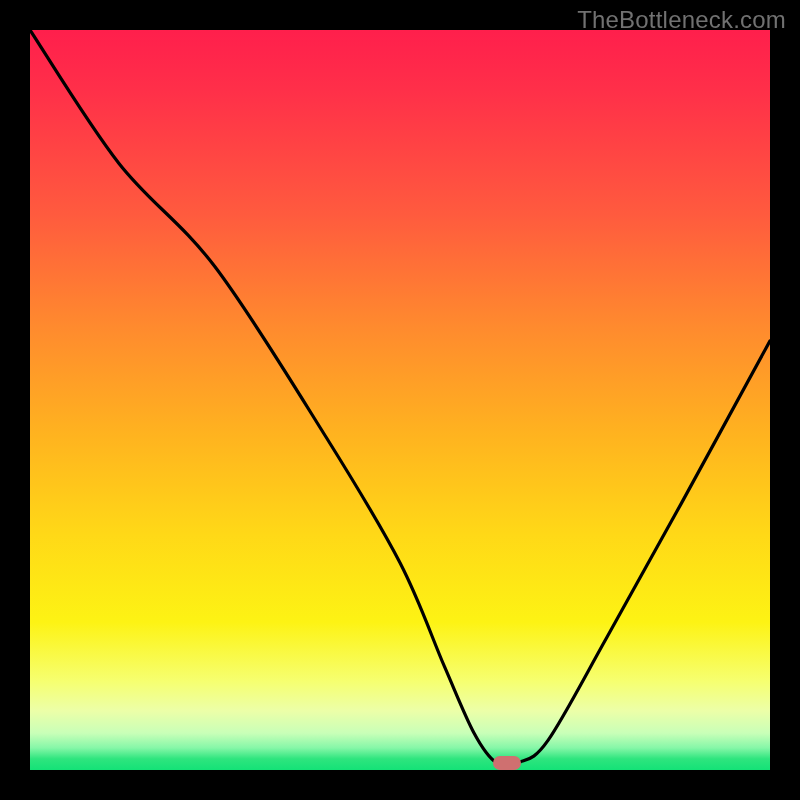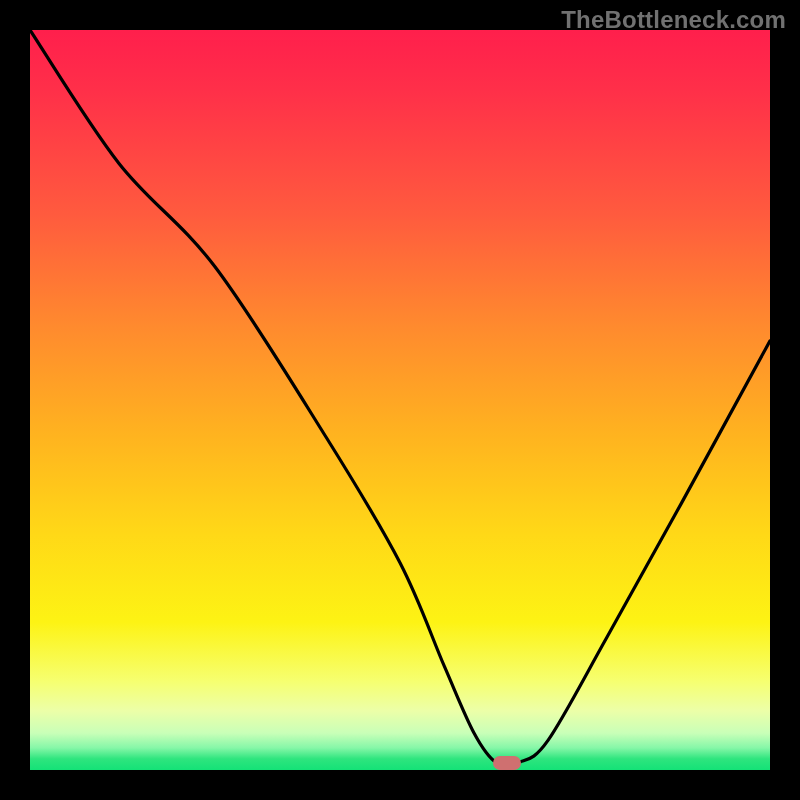--- a/index.html
+++ b/index.html
@@ -16,21 +16,21 @@
     width: 800px;
     height: 800px;
     background: #000;
   }
   .watermark {
     position: absolute;
     top: 6px;
     right: 14px;
     color: #717171;
     font-size: 24px;
-    font-weight: 700;
+    font-weight: 400;
     letter-spacing: 0.2px;
     z-index: 5;
   }
   .plot-area {
     position: absolute;
     left: 30px;
     top: 30px;
     width: 740px;
     height: 740px;
     overflow: hidden;

